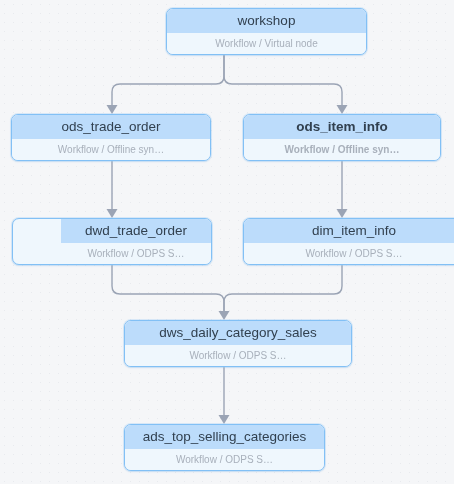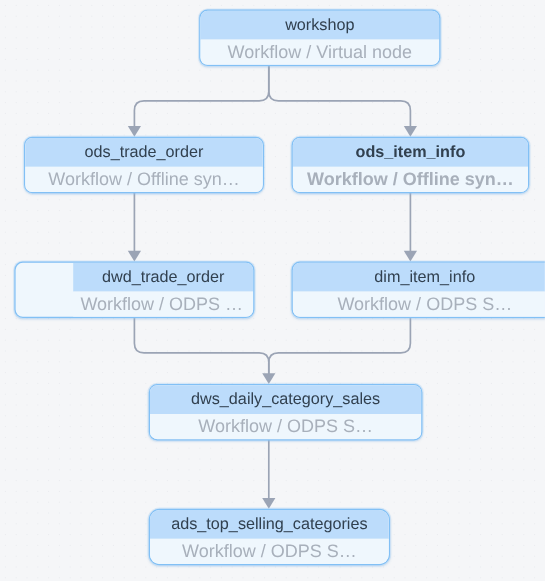--- a/index.html
+++ b/index.html
@@ -33,21 +33,21 @@
     white-space:nowrap;
     overflow:hidden;
     text-overflow:ellipsis;
     padding:0 6px;
   }
   .node .sub{
     height:21px;
     line-height:21px;
     background:#eff7fd;
     color:#a8b0bb;
-    font-size:15px;
+    font-size:10px;
     text-align:center;
     white-space:nowrap;
     overflow:hidden;
     text-overflow:ellipsis;
     padding:0 6px;
   }
 </style>
 </head>
 <body>
 
@@ -67,39 +67,39 @@
       <polygon points="336.5,209 347.5,209 342,218" fill="#9ba4b5"></polygon>
       <polygon points="218.5,311 229.5,311 224,320" fill="#9ba4b5"></polygon>
       <polygon points="218.5,415 229.5,415 224,424" fill="#9ba4b5"></polygon>
     </svg>
 
   <div id="node-layer">
       <div class="node" style="left: 124px; top: 8px; width: 201px; height: 47px; margin-left: 42px;">
         <div class="title">workshop</div>
         <div class="sub">Workflow / Virtual node</div>
       </div>
-      <div class="node" style="left: 20px; top: 114px; width: 200px; height: 47px;">
+      <div class="node" style="left: 11px; top: 114px; width: 200px; height: 47px;">
         <div class="title">ods_trade_order</div>
         <div class="sub">Workflow / Offline syn…</div>
       </div>
       <div class="node" style="left: 243px; top: 114px; width: 198px; height: 47px; font-weight: bold;">
         <div class="title">ods_item_info</div>
         <div class="sub">Workflow / Offline syn…</div>
       </div>
       <div class="node" style="left: 12px; top: 218px; width: 200px; height: 47px; padding-left: 48px;">
         <div class="title">dwd_trade_order</div>
         <div class="sub">Workflow / ODPS S…</div>
       </div>
       <div class="node" style="left: 243px; top: 218px; width: 222px; height: 47px;">
         <div class="title">dim_item_info</div>
         <div class="sub">Workflow / ODPS S…</div>
       </div>
       <div class="node" style="left: 124px; top: 320px; width: 228px; height: 47px;">
         <div class="title">dws_daily_category_sales</div>
         <div class="sub">Workflow / ODPS S…</div>
       </div>
-      <div class="node" style="left: 124px; top: 424px; width: 201px; height: 47px; border-radius: 9px;">
+      <div class="node" style="left: 124px; top: 424px; width: 201px; height: 47px;">
         <div class="title">ads_top_selling_categories</div>
         <div class="sub">Workflow / ODPS S…</div>
       </div>
     </div>
 
 </div>
 
 </body></html>

